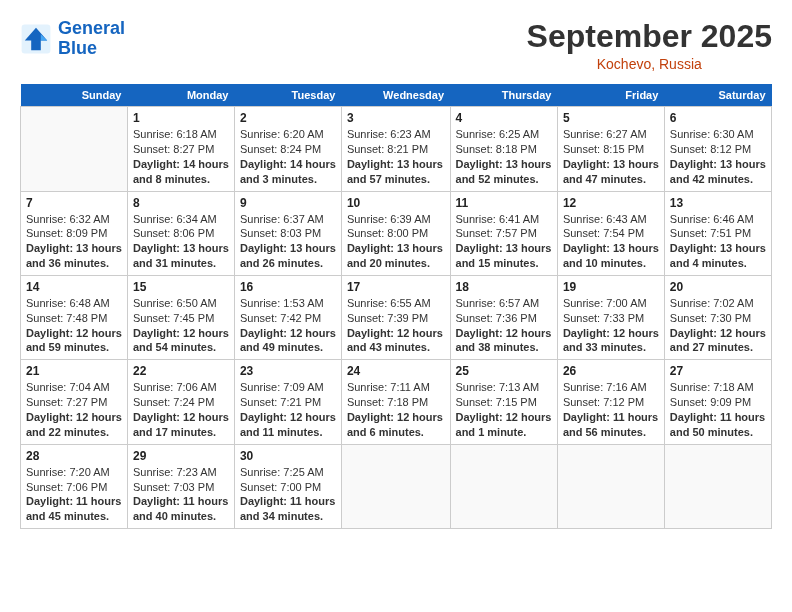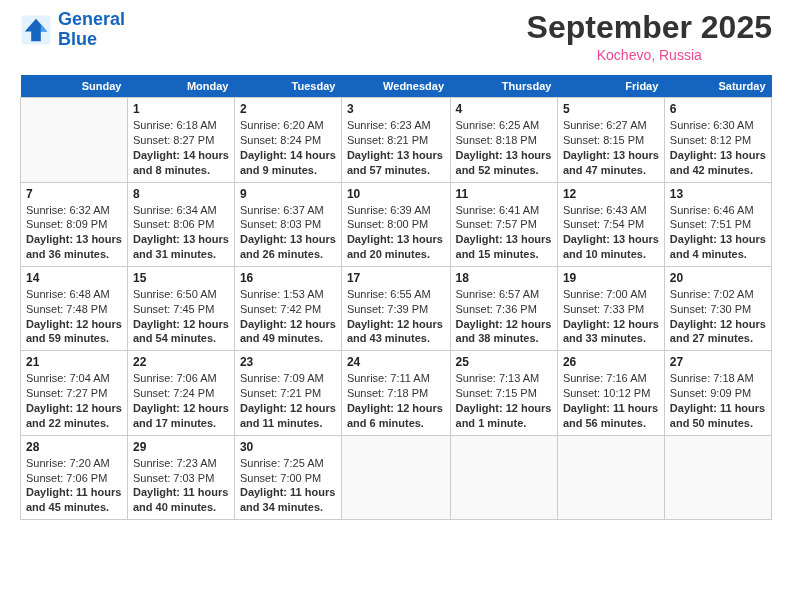--- a/index.html
+++ b/index.html
@@ -7,21 +7,21 @@
       font-family: Arial, sans-serif;
       background: #fff;
       width: 792px;
       height: 612px;
       overflow: hidden;
     }
     .page {
       width: 792px;
       height: 612px;
       background: #fff;
-      padding: 10px 20px 14px 20px;
+      padding: 19px 20px 14px 20px;
     }
     .header {
       display: flex;
       justify-content: space-between;
       align-items: flex-start;
       margin-bottom: 12px;
     }
     .logo {
       display: flex;
       align-items: center;
@@ -44,21 +44,21 @@
       text-align: center;
     }
     .month-title {
       font-size: 32px;
       font-weight: bold;
       color: #333;
       line-height: 1.1;
     }
     .location {
       font-size: 14px;
-      color: #ec4899;
+      color: #c2410c;
       margin-top: 2px;
     }
     .calendar {
       width: 100%;
       border-collapse: collapse;
       font-size: 10px;
     }
     .calendar th {
       background: #1565c0;
       color: #fff;
@@ -129,21 +129,21 @@
     </thead>
     <tbody id="calendar-body">
     <tr>
           <td class="empty"></td>
           <td>
             <div class="day-num">1</div>
             <div class="day-info"><span>Sunrise: 6:18 AM</span><br><span>Sunset: 8:27 PM</span><br><span class="daylight">Daylight: 14 hours and 8 minutes.</span></div>
           </td>
           <td>
             <div class="day-num">2</div>
-            <div class="day-info"><span>Sunrise: 6:20 AM</span><br><span>Sunset: 8:24 PM</span><br><span class="daylight">Daylight: 14 hours and 9 minutes.</span></div>
+            <div class="day-info"><span>Sunrise: 6:20 AM</span><br><span>Sunset: 8:24 PM</span><br><span class="daylight">Daylight: 14 hours and 3 minutes.</span></div>
           </td>
           <td>
             <div class="day-num">3</div>
             <div class="day-info"><span>Sunrise: 6:23 AM</span><br><span>Sunset: 8:21 PM</span><br><span class="daylight">Daylight: 13 hours and 57 minutes.</span></div>
           </td>
           <td>
             <div class="day-num">4</div>
             <div class="day-info"><span>Sunrise: 6:25 AM</span><br><span>Sunset: 8:18 PM</span><br><span class="daylight">Daylight: 13 hours and 52 minutes.</span></div>
           </td>
           <td>
@@ -231,21 +231,21 @@
           <td>
             <div class="day-num">24</div>
             <div class="day-info"><span>Sunrise: 7:11 AM</span><br><span>Sunset: 7:18 PM</span><br><span class="daylight">Daylight: 12 hours and 6 minutes.</span></div>
           </td>
           <td>
             <div class="day-num">25</div>
             <div class="day-info"><span>Sunrise: 7:13 AM</span><br><span>Sunset: 7:15 PM</span><br><span class="daylight">Daylight: 12 hours and 1 minute.</span></div>
           </td>
           <td>
             <div class="day-num">26</div>
-            <div class="day-info"><span>Sunrise: 7:16 AM</span><br><span>Sunset: 10:12 PM</span><br><span class="daylight">Daylight: 11 hours and 56 minutes.</span></div>
+            <div class="day-info"><span>Sunrise: 7:16 AM</span><br><span>Sunset: 7:12 PM</span><br><span class="daylight">Daylight: 11 hours and 56 minutes.</span></div>
           </td>
           <td>
             <div class="day-num">27</div>
             <div class="day-info"><span>Sunrise: 7:18 AM</span><br><span>Sunset: 9:09 PM</span><br><span class="daylight">Daylight: 11 hours and 50 minutes.</span></div>
           </td>
         </tr>
         <tr>
           <td>
             <div class="day-num">28</div>
             <div class="day-info"><span>Sunrise: 7:20 AM</span><br><span>Sunset: 7:06 PM</span><br><span class="daylight">Daylight: 11 hours and 45 minutes.</span></div>

